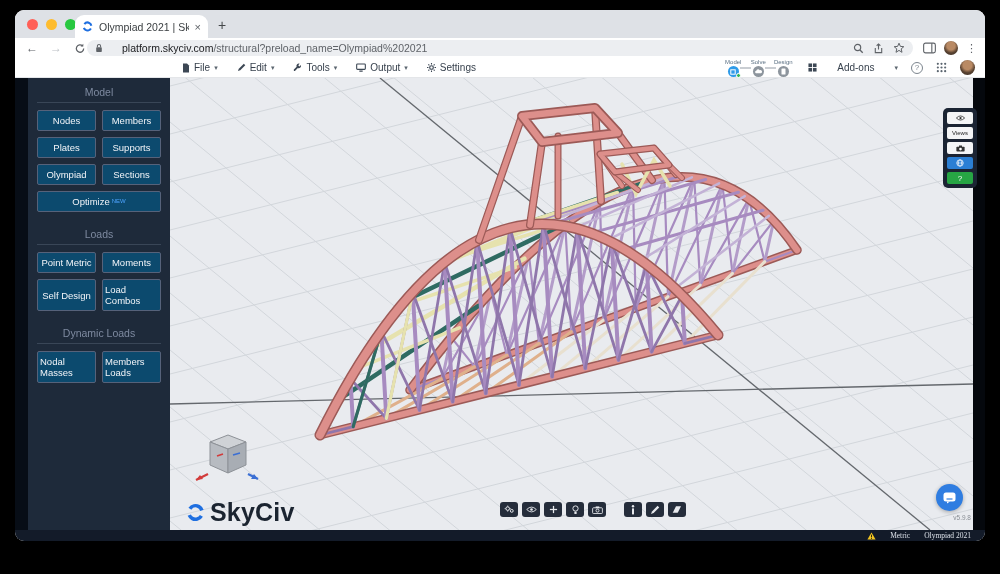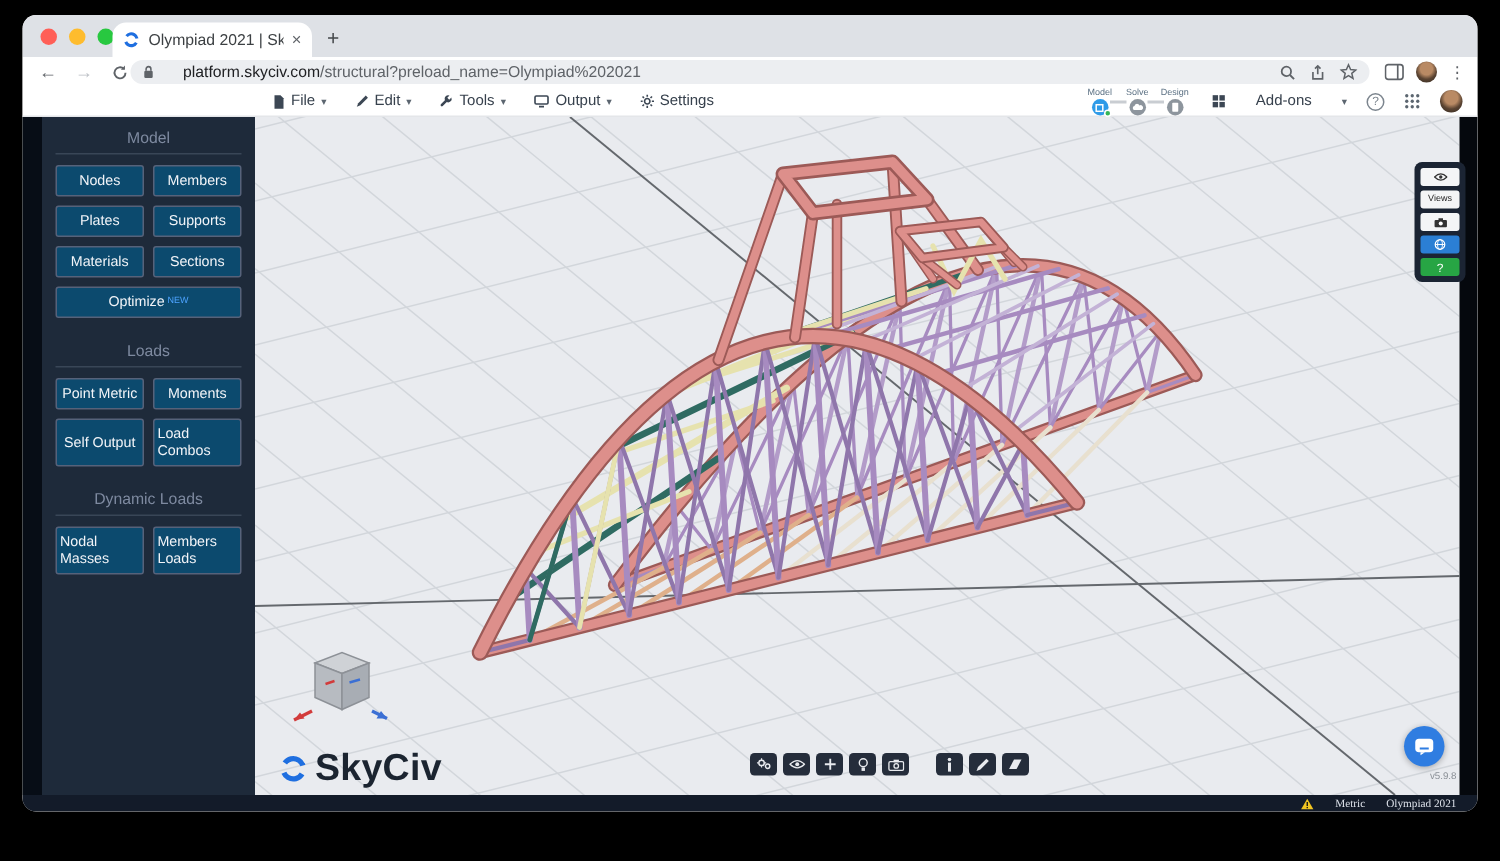--- a/index.html
+++ b/index.html
@@ -257,37 +257,37 @@
         <div class="sec-title">Model</div>
         <div class="btn-row">
           <div class="sbtn">Nodes</div>
           <div class="sbtn">Members</div>
         </div>
         <div class="btn-row">
           <div class="sbtn">Plates</div>
           <div class="sbtn">Supports</div>
         </div>
         <div class="btn-row">
-          <div class="sbtn">Materials</div>
+          <div class="sbtn">Olympiad</div>
           <div class="sbtn">Sections</div>
         </div>
         <div class="btn-row">
           <div class="sbtn">
             <span>Optimize</span>
             <span class="badge">NEW</span>
           </div>
         </div>
         <div class="sec-gap"></div>
         <div class="sec-title">Loads</div>
         <div class="btn-row">
           <div class="sbtn">Point Metric</div>
           <div class="sbtn">Moments</div>
         </div>
         <div class="btn-row">
-          <div class="sbtn" style="min-height:28px">Self Output</div>
+          <div class="sbtn" style="min-height:28px">Self Design</div>
           <div class="sbtn" style="min-height:28px">Load Combos</div>
         </div>
         <div class="sec-gap"></div>
         <div class="sec-title">Dynamic Loads</div>
         <div class="btn-row">
           <div class="sbtn" style="min-height:28px">Nodal Masses</div>
           <div class="sbtn" style="min-height:28px">Members Loads</div>
         </div>
       </div>
     </div>

